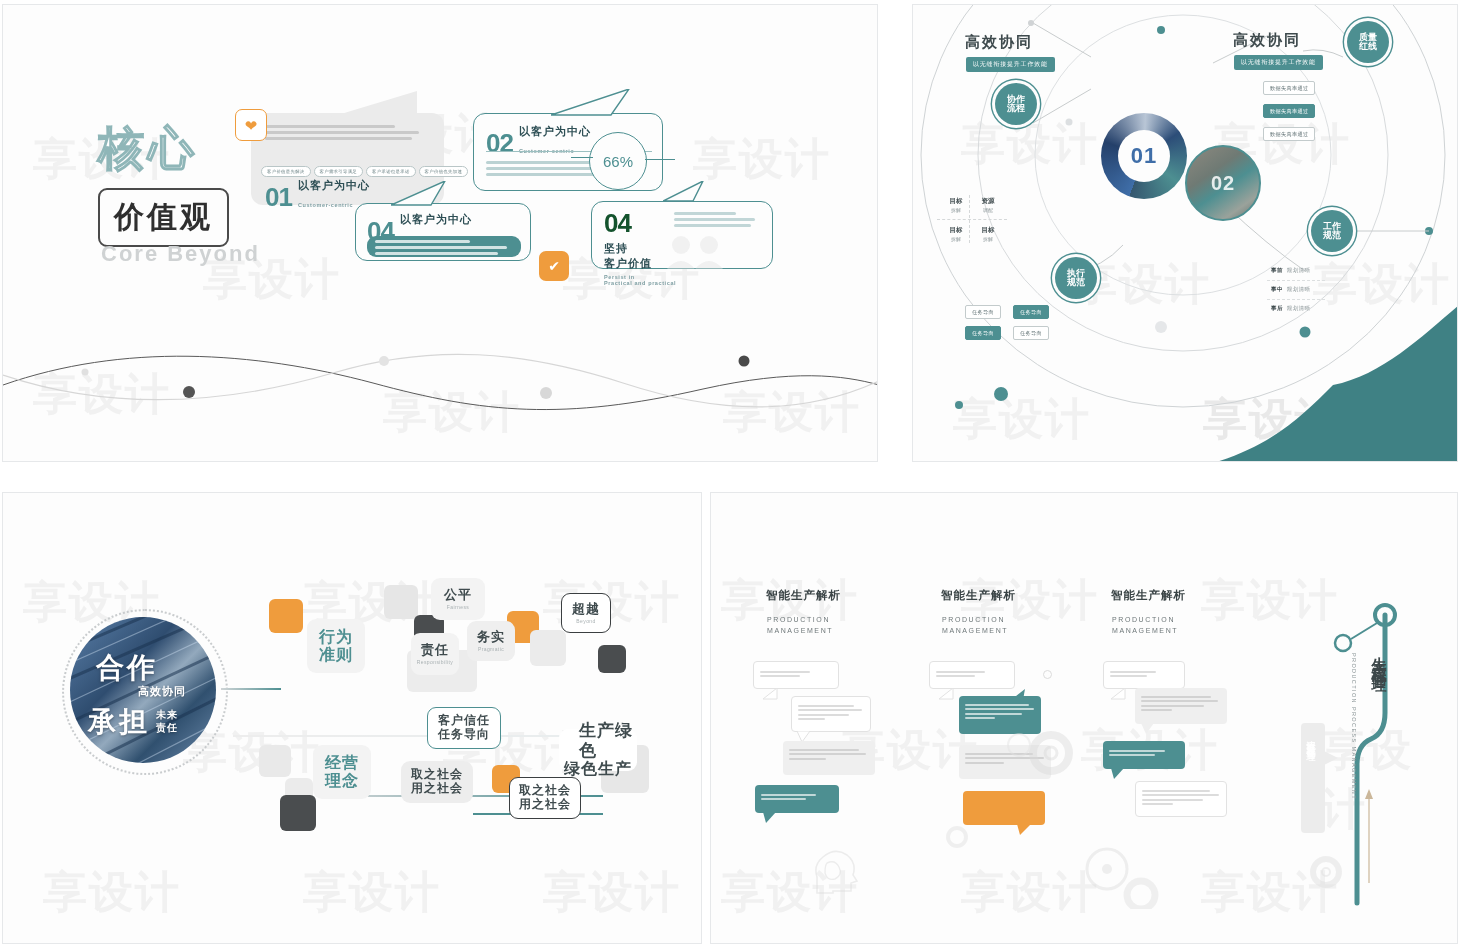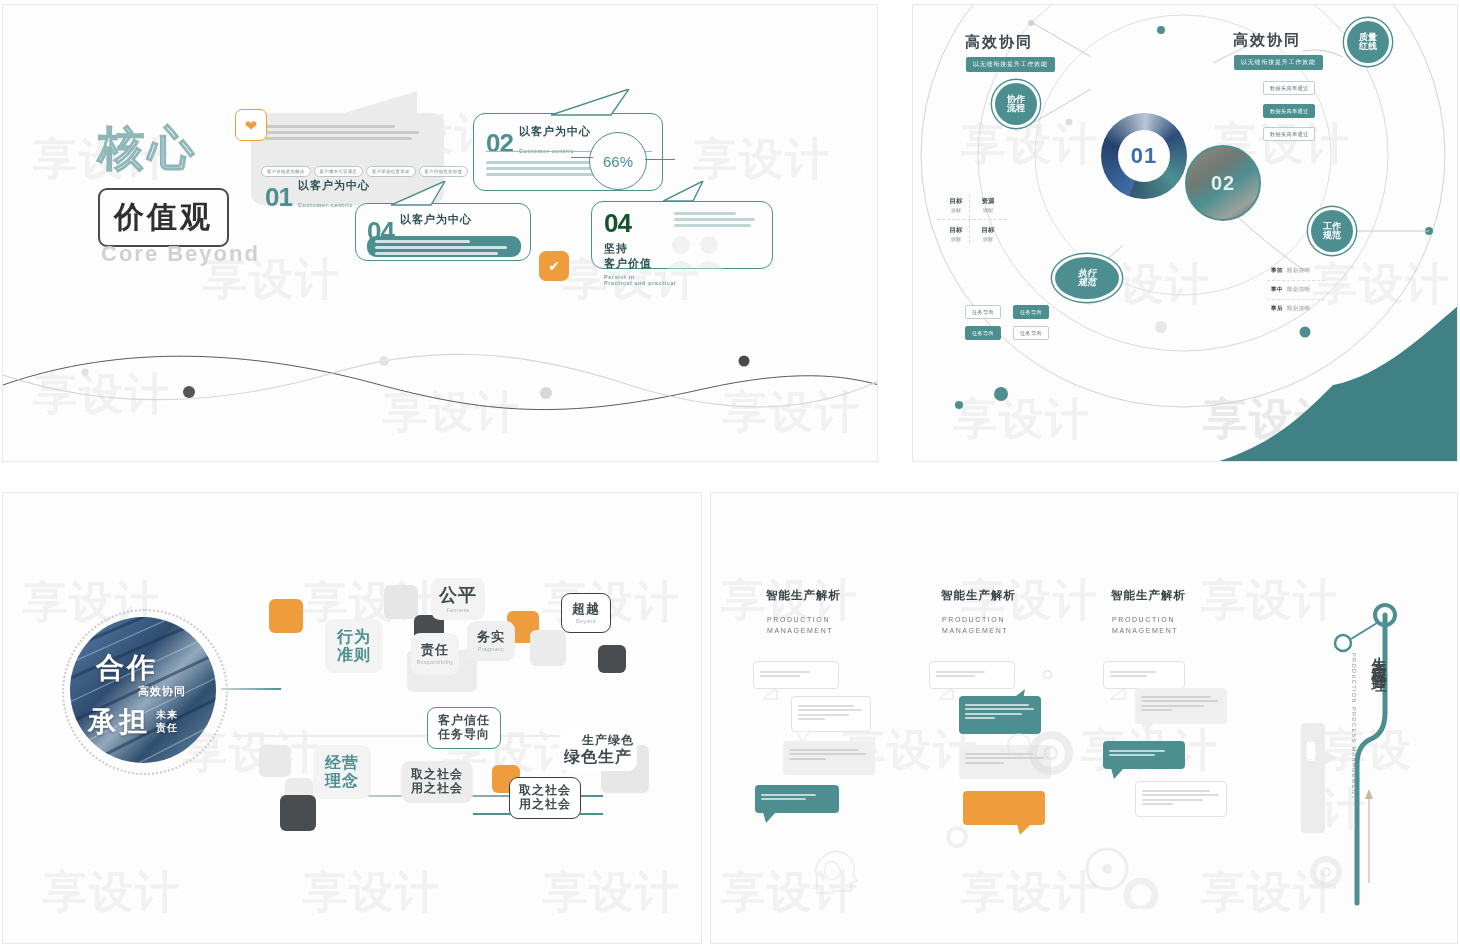--- a/index.html
+++ b/index.html
@@ -269,21 +269,21 @@
          border:2px solid #4d8f91;box-sizing:border-box;
          background:linear-gradient(145deg,#8d8a80 0%,#6f7a74 35%,#4d8f91 55%,#9aa29b 80%,#5d6f6b 100%);">
       <div style="position:absolute;left:0;top:0;width:72px;height:72px;display:flex;align-items:center;justify-content:center;
                   color:rgba(255,255,255,.85);font-size:20px;font-weight:700;letter-spacing:1px;">02</div>
     </div>
 
     <div class="cbtn" style="left:82px;top:78px;width:42px;height:42px;font-size:9px;">
       <span>协作</span>
         <span>流程</span>
     </div>
-    <div class="cbtn" style="left:142px;top:252px;width:64px;height:42px;font-size:9px;font-style:italic;">
+    <div class="cbtn" style="left:142px;top:252px;width:42px;height:42px;font-size:9px;">
       <span>执行</span>
         <span>规范</span>
     </div>
     <div class="cbtn" style="left:434px;top:16px;width:42px;height:42px;font-size:9px;">
       <span>质量</span>
         <span>红线</span>
     </div>
     <div class="cbtn" style="left:398px;top:205px;width:42px;height:42px;font-size:9px;">
       <span>工作</span>
         <span>规范</span>
@@ -357,26 +357,26 @@
     <div class="sq" style="left:504px;top:118px;width:32px;height:32px;background:#ef9c3d;"></div>
     <div class="sq" style="left:527px;top:137px;width:36px;height:36px;background:#ebebeb;"></div>
     <div class="sq" style="left:595px;top:152px;width:28px;height:28px;background:#4a4d4f;"></div>
     <div class="sq" style="left:256px;top:252px;width:32px;height:32px;background:#e9e9e9;"></div>
     <div class="sq" style="left:282px;top:285px;width:28px;height:28px;background:#ebebeb;"></div>
     <div class="sq" style="left:277px;top:302px;width:36px;height:36px;background:#4a4d4f;"></div>
     <div class="sq" style="left:489px;top:272px;width:28px;height:28px;background:#ef9c3d;"></div>
     <div class="sq" style="left:404px;top:157px;width:70px;height:42px;background:#ececec;"></div>
     <div class="sq" style="left:598px;top:252px;width:48px;height:48px;background:#e7e7e7;"></div>
 
-    <div class="chip" style="left:322px;top:126px;width:58px;height:54px;">
+    <div class="chip" style="left:304px;top:126px;width:58px;height:54px;">
       <div class="cn teal">行为</div>
         <div class="cn teal">准则</div>
     </div>
     <div class="chip" style="left:428px;top:85px;width:54px;height:42px;">
-      <div class="cn" style="font-size:18px;text-align:right;">公平</div>
+      <div class="cn" style="font-size:13px;text-align:right;">公平</div>
         <div class="en">Fairness</div>
     </div>
     <div class="chip" style="left:408px;top:140px;width:48px;height:42px;">
       <div class="cn" style="font-size:13px;">责任</div>
         <div class="en">Responsibility</div>
     </div>
     <div class="chip" style="left:464px;top:128px;width:48px;height:40px;background:#efefef;">
       <div class="cn" style="font-size:13px;">务实</div>
         <div class="en">Pragmatic</div>
     </div>
@@ -398,21 +398,21 @@
     <div class="chip" style="left:398px;top:268px;width:72px;height:42px;background:#ededed;">
       <div class="cn" style="font-size:12px;">取之社会</div>
         <div class="cn" style="font-size:12px;">用之社会</div>
     </div>
     <div class="chip out" style="left:506px;top:284px;width:72px;height:42px;">
       <div class="cn" style="font-size:12px;">取之社会</div>
         <div class="cn" style="font-size:12px;">用之社会</div>
     </div>
     <div class="chip" style="left:516px;top:292px;width:72px;height:42px;background:#fff;border:1px solid #e0e0e0;z-index:-1;"></div>
     <div class="chip white" style="left:556px;top:236px;width:78px;height:42px;">
-      <div class="cn" style="font-size:12px;margin-left:20px;">生产绿色</div>
+      <div class="cn" style="font-size:17px;margin-left:20px;">生产绿色</div>
         <div class="cn" style="font-size:16px;">绿色生产</div>
     </div>
   </div>
 
   <div class="panel" id="p4">
     <div class="wm" style="left:10px;top:78px;font-size:44px;">享设计</div>
     <div class="wm" style="left:250px;top:78px;font-size:44px;">享设计</div>
     <div class="wm" style="left:490px;top:78px;font-size:44px;">享设计</div>
     <div class="wm" style="left:130px;top:228px;font-size:44px;">享设计</div>
     <div class="wm" style="left:370px;top:228px;font-size:44px;">享设计</div>

